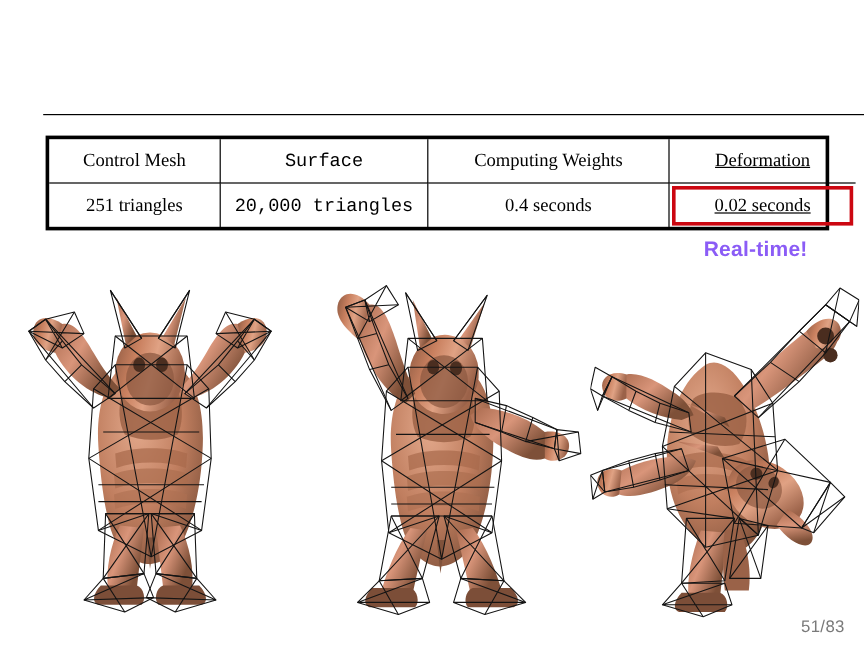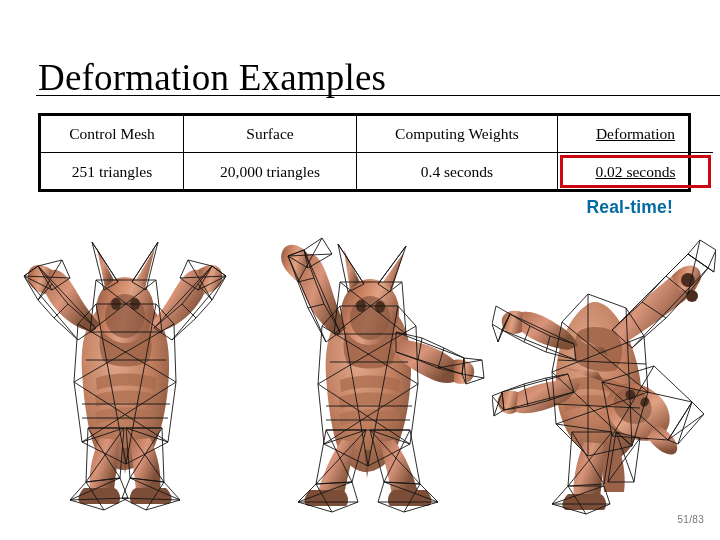--- a/index.html
+++ b/index.html
@@ -71,21 +71,21 @@
     font-family: "Liberation Serif", "DejaVu Serif", serif;
     font-size: 15.5px;
     line-height: 18px;
     color: #000000;
     padding: 0 2px;
     white-space: nowrap;
   }
   table.spec tr.head td { height: 36px; }
   table.spec tr.body td { height: 37px; }
   table.spec td.c0 { width: 138px; }
-  table.spec td.c1 { width: 168px; }
+  table.spec td.c1 { width: 168px; font-family: Liberation Mono, monospace; }
   table.spec td.c2 { width: 196px; }
   table.spec td.c3 { width: 151px; }
 
   
   table.spec tr.head td { border-top: none; }
   table.spec tr.body td { border-bottom: none; }
   table.spec td.c0 { border-left: none; }
   table.spec td.c3 { border-right: none; text-decoration: underline; }
 
   
@@ -135,31 +135,30 @@
   #figure-0 { left: 8px;   width: 232px; height: 285px; }
   #figure-1 { left: 246px; width: 240px; height: 285px; }
   #figure-2 { left: 492px; width: 224px; height: 285px; }
 
   
   .page-number {
     position: absolute;
     right: 16px;
     top: 514px;
     font-family: "Liberation Sans", "DejaVu Sans", sans-serif;
-    font-size: 10px;
+    font-size: 14px;
     color: #7a7a7a;
     letter-spacing: 0.3px;
   }
 </style>
 </head>
 <body>
 
 <div class="slide">
 
-  <h1 class="slide-title">Deformation Examples</h1>
 
   <div class="title-rule"></div>
 
   <div class="table-wrap">
     <table class="spec">
       <tbody>
         <tr class="head">
           <td class="c0">Control Mesh</td>
           <td class="c1">Surface</td>
           <td class="c2">Computing Weights</td>
@@ -171,21 +170,21 @@
           <td class="c2">0.4 seconds</td>
           <td class="c3 highlight">
             <span>0.02 seconds</span>
             <span class="cell-highlight-box" style="border-color: rgb(204, 7, 17);"></span>
           </td>
         </tr>
       </tbody>
     </table>
   </div>
 
-  <div class="realtime" style="color: #0369a1;">Real-time!</div>
+  <div class="realtime" style="color: #8b5cf6;">Real-time!</div>
 
   <div class="figures">
 
     <div class="figure" id="figure-0">
       <svg viewBox="0 0 232 285" width="232" height="285" xmlns="http://www.w3.org/2000/svg">
         <defs>
           <linearGradient id="skinA" x1="0" y1="0" x2="1" y2="0.3">
             <stop offset="0" stop-color="#8d5a42"></stop>
             <stop offset="0.35" stop-color="#c9805f"></stop>
             <stop offset="0.62" stop-color="#e0a284"></stop>

